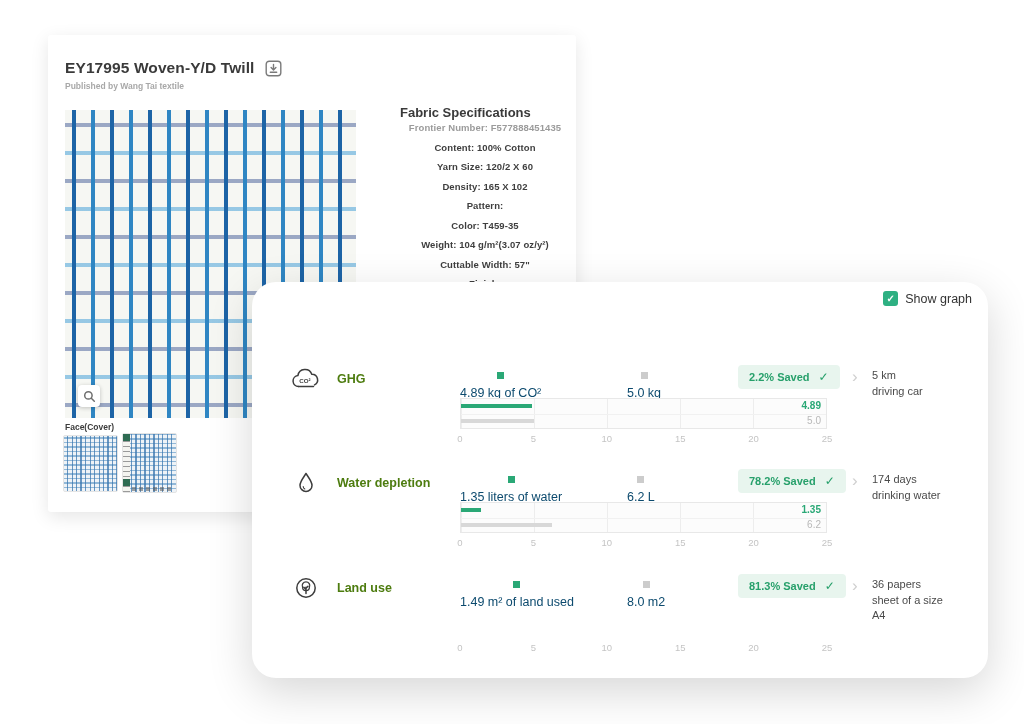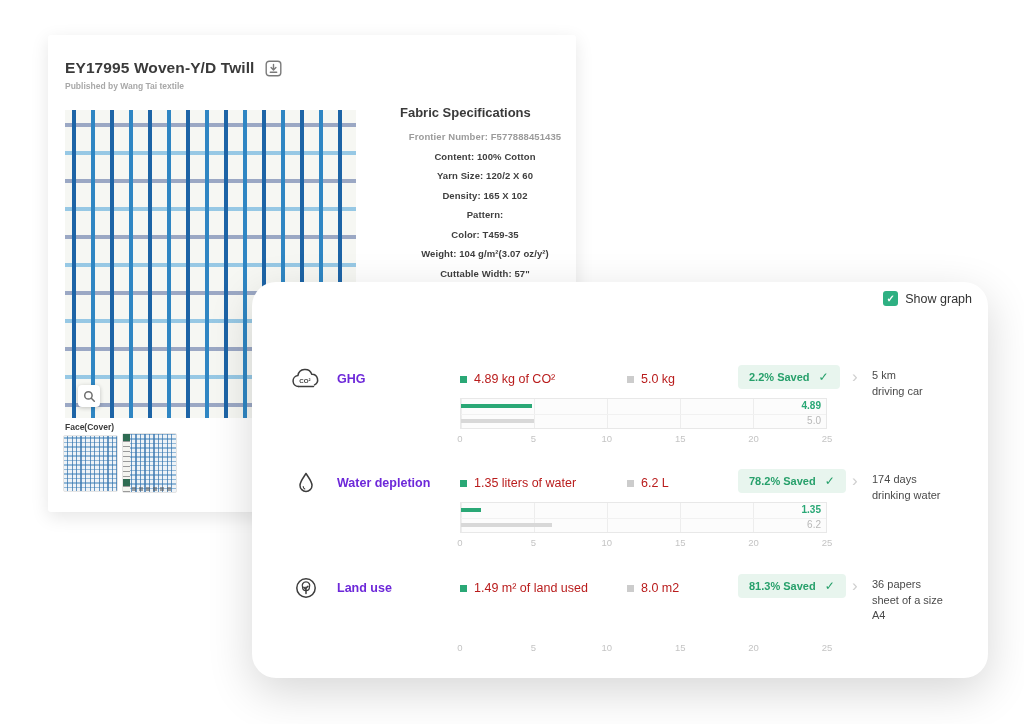--- a/index.html
+++ b/index.html
@@ -37,43 +37,43 @@
   .thumb.t2 { left:74px; top:398px; height:60px; }
   .thumb.t2 .ruler { position:absolute; left:0; top:0; bottom:0; width:7px; background:#f4f4f0;
     background-image:repeating-linear-gradient(0deg,#9a9a9a 0 1px, rgba(0,0,0,0) 1px 5px); }
   .thumb.t2 .corner { position:absolute; width:7px; height:7px; background:#2e6b52; }
   .thumb.t2 .corner.tl { left:0; top:0; }
   .thumb.t2 .corner.bl { left:0; bottom:6px; }
   .thumb.t2 .scribble { position:absolute; left:9px; right:2px; bottom:1px; height:4px;
     background:repeating-linear-gradient(90deg, rgba(90,90,90,.55) 0 4px, rgba(0,0,0,0) 4px 7px); }
 
   .specs { position:absolute; left:352px; top:70px; width:170px; }
-  .specs h2 { font-size:13px; font-weight:700; color:#3a3a3a; margin-bottom:11px; }
+  .specs h2 { font-size:13px; font-weight:700; color:#3a3a3a; margin-bottom:2px; }
   .spec { font-size:9.5px; font-weight:700; color:#3e3e3e; margin-bottom:8.5px; letter-spacing:.1px;text-align:center; }
   .spec.muted { color:#9b9b9b; }
 
   
   .metrics-card { position:absolute; left:252px; top:282px; width:736px; height:396px;
     background:#ffffff; border-radius:24px; box-shadow:0 14px 45px rgba(0,0,0,.16); }
   .show-graph { position:absolute; right:16px; top:9px; display:flex; align-items:center; gap:7px; cursor:pointer; }
   .checkbox { width:15px; height:15px; background:#2eb082; border-radius:3px; color:#ffffff;
     font-size:10px; font-weight:700; display:flex; align-items:center; justify-content:center; }
   .sg-label { font-size:12.5px; color:#333333; font-weight:400; }
 
   .thead { position:absolute; left:10px; right:10px; top:33px; height:30px; background:#f4f4f4; border-radius:2px; }
   .th { position:absolute; top:8px; font-size:12.5px; color:#a3a3a3; }
   .th-result { left:193px; }
   .th-bench  { left:368px; }
   .th-save   { left:476px; }
   .th-avoid  { left:602px; }
 
   .mrow { position:absolute; left:0; right:0; height:102px; }
   .micon { position:absolute; left:38px; top:4px; width:32px; height:26px; display:flex; align-items:center; justify-content:center; }
-  .mlabel { position:absolute; left:85px; top:10px; font-size:12.5px; font-weight:700; color:#6d28d9; }
-  .cell { position:absolute; top:10px; font-size:12.5px; color:#b91c1c; display:flex; align-items:center; gap:7px; }
+  .mlabel { position:absolute; left:85px; top:10px; font-size:12.5px; font-weight:700; color:#4d7c0f; }
+  .cell { position:absolute; top:10px; font-size:12.5px; color:#0c4a6e; display:flex; align-items:center; gap:7px;flex-direction:column; }
   .cell.result { left:208px; }
   .cell.bench  { left:375px; }
   .sq { width:7px; height:7px; background:#cccccc; display:inline-block; flex:0 0 auto; }
   .sq.g { background:#2aa876; }
   .badge { position:absolute; left:486px; top:3px; height:24px; background:#e8f5ee; border-radius:4px;
     display:flex; align-items:center; gap:9px; padding:0 11px; }
   .badge .btxt { font-size:11px; font-weight:700; color:#27a06b; }
   .badge .bcheck { font-size:12px; color:#27a06b; }
   .chev { position:absolute; left:600px; top:8px; font-size:17px; color:#cfcfcf; line-height:14px; cursor:pointer; }
   .avoided { position:absolute; left:620px; top:6px; font-size:11px; color:#4a4a4a; line-height:15.5px; display:flex; flex-direction:column; }

